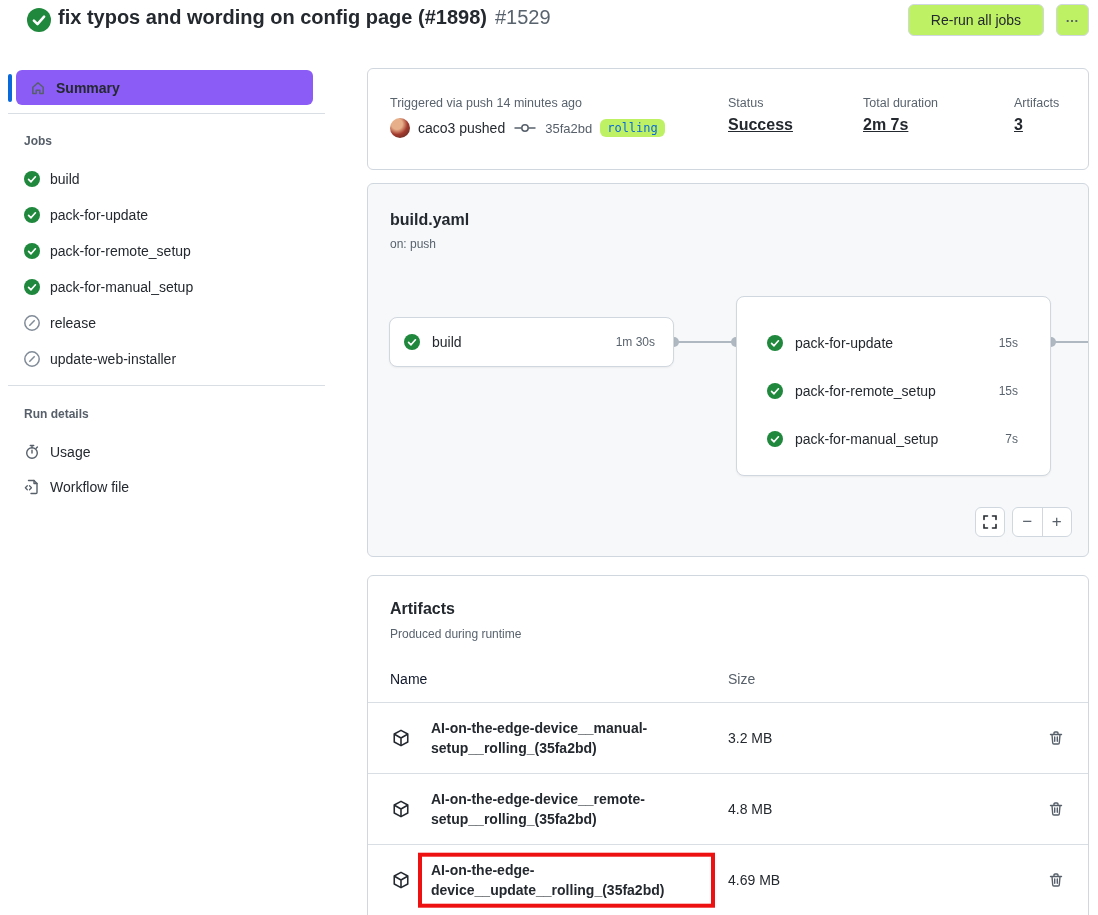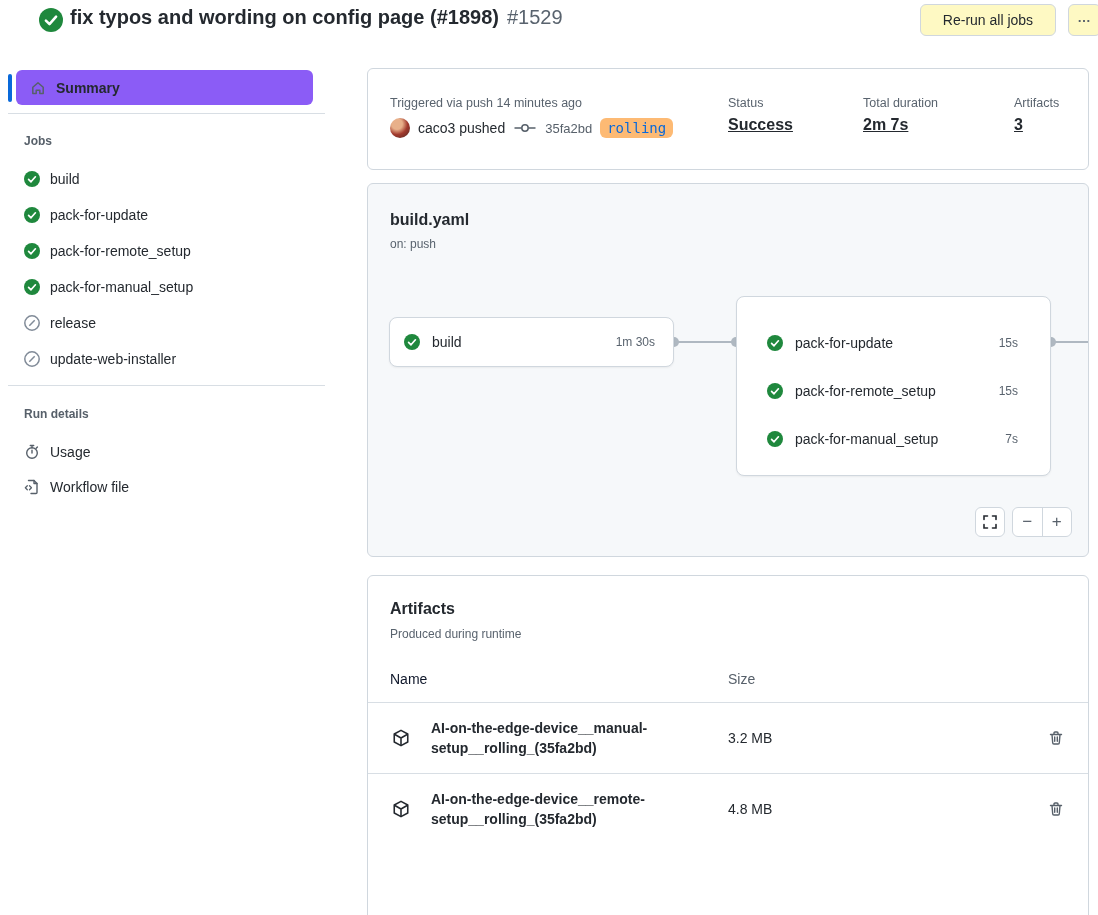--- a/index.html
+++ b/index.html
@@ -1,24 +1,24 @@
 <!DOCTYPE html>
 <html><head>
 <meta charset="utf-8">
 <style>
   * { margin:0; padding:0; box-sizing:border-box; }
   html,body { width:1098px; height:915px; overflow:hidden; background:#ffffff;
     font-family:"Liberation Sans", sans-serif; color:#24292f; }
 
   
-  .header { position:absolute; left:12px; top:0; width:966px; height:60px; }
+  .header { position:absolute; left:0; top:0; width:966px; height:60px; }
   .hdr-check { position:absolute; left:27px; top:8px; width:24px; height:24px; }
   .hdr-title { position:absolute; left:58px; top:6px; font-size:20px; font-weight:bold; color:#24292f; white-space:nowrap; }
   .hdr-run { font-weight:normal; color:#59636e; margin-left:8px; }
-  .btn { background:#fef9c3; border:1px solid #d0d7de; border-radius:6px;
+  .btn { background:#bef264; border:1px solid #d0d7de; border-radius:6px;
     font-size:14px; color:#24292f; display:flex; align-items:center; justify-content:center; cursor:pointer; }
   .btn-rerun { position:absolute; left:908px; top:4px; width:136px; height:32px; }
   .btn-more { position:absolute; left:1056px; top:4px; width:33px; height:32px; color:#57606a; font-weight:bold; letter-spacing:1px; font-size:13px; }
 
   
   .sidebar { position:absolute; left:0; top:60px; width:340px; height:855px; }
   .accent-bar { position:absolute; left:8px; top:14px; width:4px; height:28px; background:#0969da; border-radius:2px; }
   .summary-item { position:absolute; left:16px; top:10px; width:297px; height:35px; background:#8b5cf6;
     border-radius:6px; display:flex; align-items:center; gap:10px; padding-left:14px; cursor:pointer; }
   .summary-item .lbl { font-size:14px; font-weight:bold; color:#24292f; }
@@ -36,22 +36,22 @@
 
   
   .sum-card { top:68px; height:102px; }
   .sum-label { position:absolute; top:27px; font-size:12.5px; color:#59636e; white-space:nowrap; }
   .sum-value { position:absolute; top:47px; font-size:16px; font-weight:bold; color:#24292f; white-space:nowrap;text-decoration:underline; }
   .trigger-row { position:absolute; left:22px; top:49px; display:flex; align-items:center; gap:8px; white-space:nowrap; }
   .avatar { width:20px; height:20px; border-radius:50%; flex:none;
     background:radial-gradient(circle at 35% 30%, #e8b08a 0 28%, #a33b2e 55%, #4a2520 100%); }
   .actor-txt { font-size:14px; color:#24292f; }
   .sha-txt { font-size:13px; color:#57606a; }
-  .branch-badge { font-family:"DejaVu Sans Mono", monospace; font-size:14px; color:#0969da;
-    background:#fdba74; border-radius:6px; padding:2px 7px; cursor:pointer; }
+  .branch-badge { font-family:"DejaVu Sans Mono", monospace; font-size:12px; color:#0969da;
+    background:#bef264; border-radius:6px; padding:2px 7px; cursor:pointer; }
 
   
   .graph-card { top:183px; height:374px; background:#f6f8fa; overflow:hidden; }
   .wf-title { position:absolute; left:22px; top:27px; font-size:16px; font-weight:bold; color:#24292f; }
   .wf-sub { position:absolute; left:22px; top:53px; font-size:12px; color:#59636e; }
   .node { position:absolute; background:#ffffff; border:1px solid #d0d7de; border-radius:8px;
     box-shadow:0 1px 2px rgba(31,35,40,.06); }
   .build-node { left:21px; top:133px; width:285px; height:50px; cursor:pointer; }
   .job-line { position:absolute; display:flex; align-items:center; gap:12px; }
   .job-line .lbl { font-size:14px; color:#24292f; }
@@ -294,16 +294,26 @@
         <svg class="a-icon" width="18" height="18" viewBox="0 0 16 16">
             <use href="#packageBox"></use>
           </svg>
         <div class="a-name"><span class="hl-box">AI-on-the-edge-device__remote-setup__rolling_(35fa2bd)</span></div>
         <span class="a-size">4.8 MB</span>
         <svg class="a-trash" width="16" height="16" viewBox="0 0 16 16">
             <use href="#trashCan"></use>
           </svg>
       </div>
 
+      <div class="art-row">
+        <svg class="a-icon" width="18" height="18" viewBox="0 0 16 16">
+            <use href="#packageBox"></use>
+          </svg>
+        <div class="a-name hl"><span class="hl-box">AI-on-the-edge-device__update__rolling_(35fa2bd)</span></div>
+        <span class="a-size">4.69 MB</span>
+        <svg class="a-trash" width="16" height="16" viewBox="0 0 16 16">
+            <use href="#trashCan"></use>
+          </svg>
+      </div>
 
     </div>
   </div>
 </div>
 
 </body></html>

